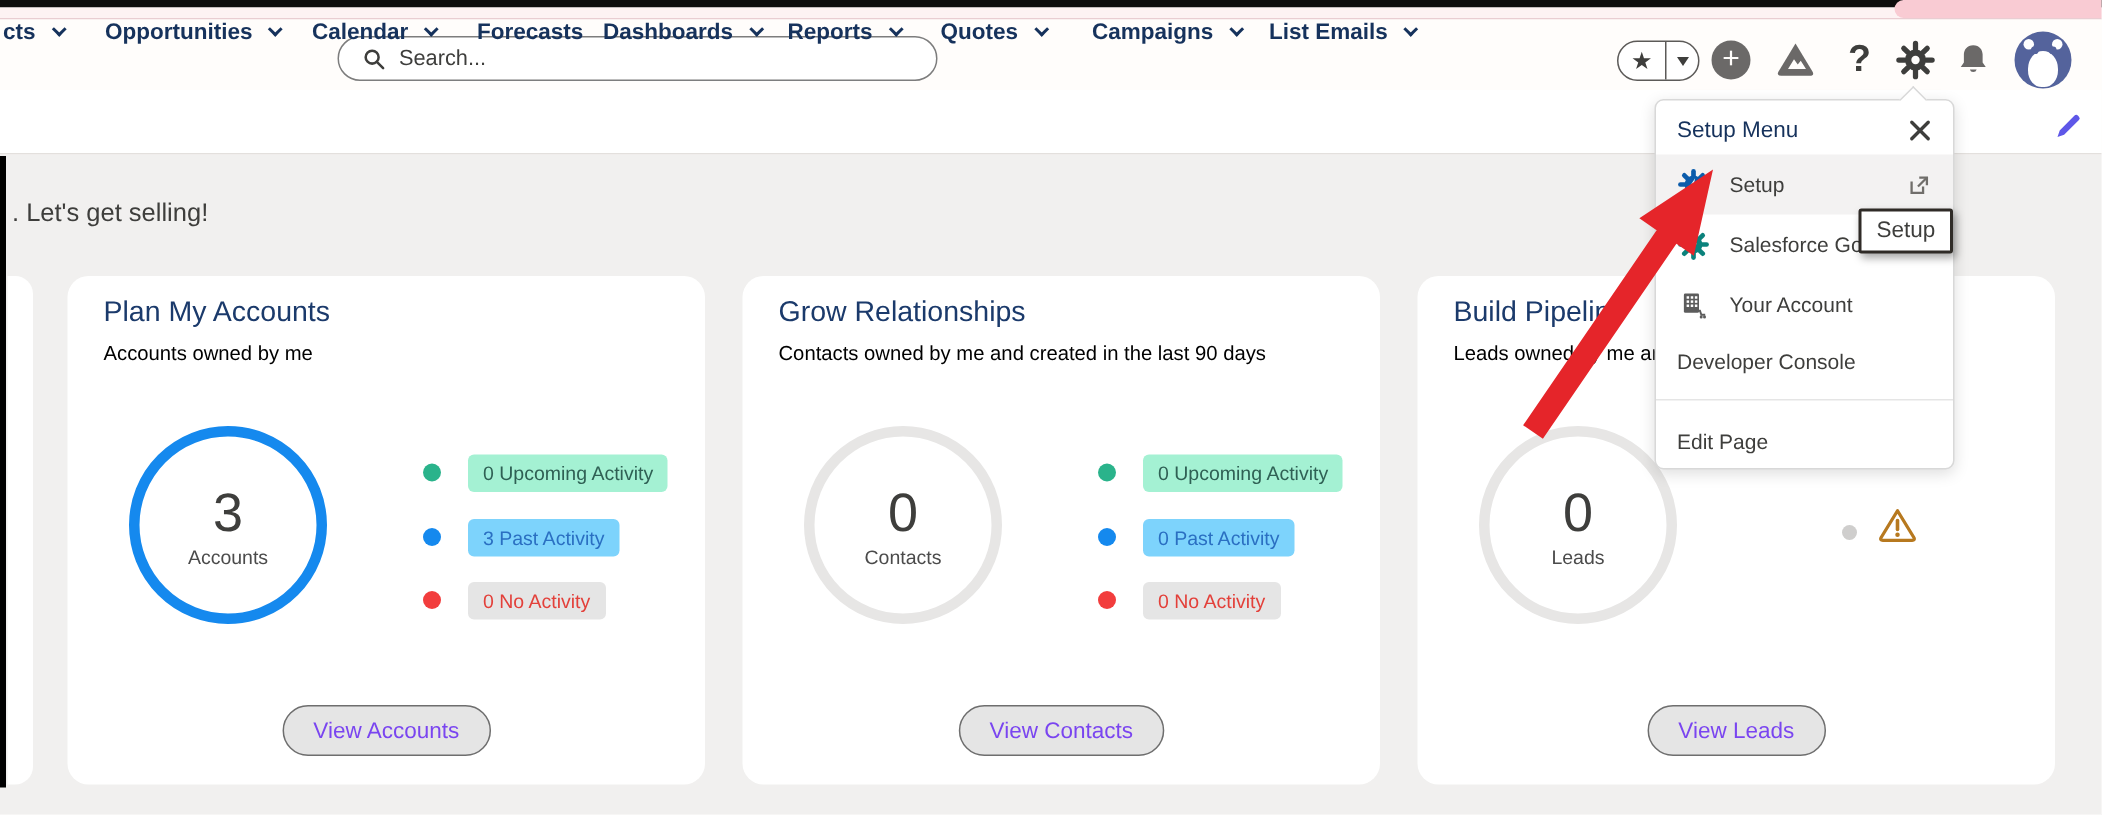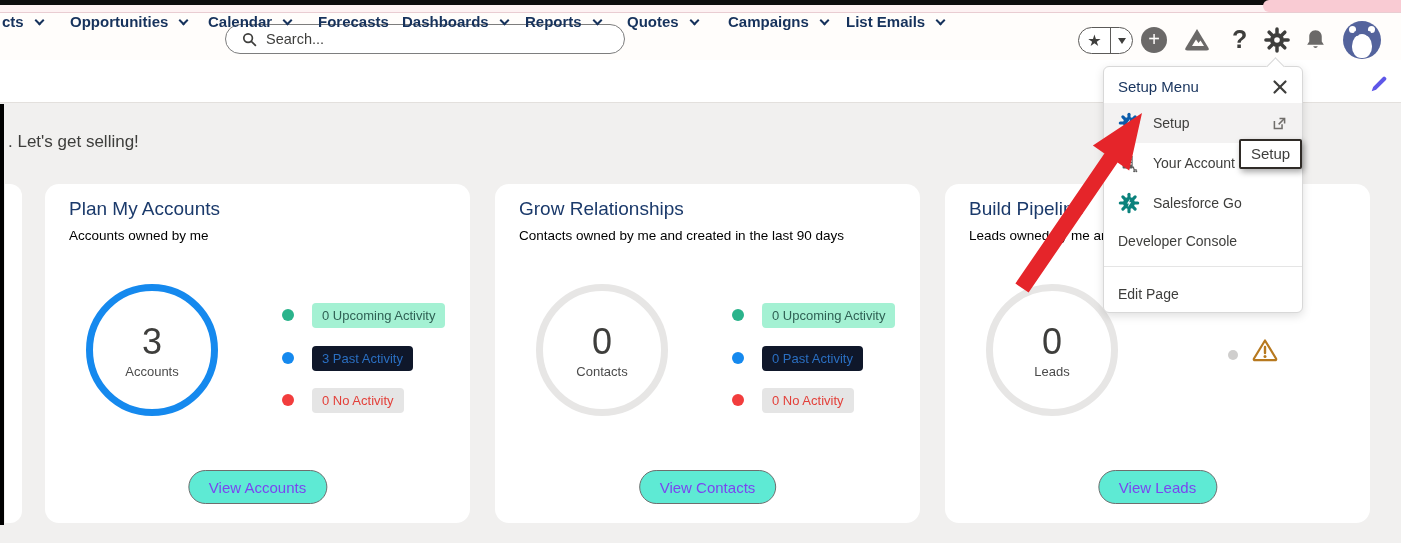--- a/index.html
+++ b/index.html
@@ -43,23 +43,23 @@
   .card-sub { position:absolute; left:24px; top:44px; font-size:13.5px; color:#000000; }
   .ring { position:absolute; left:41px; top:100px; width:132px; height:132px; border-radius:50%; border:7px solid #1589ee; display:flex; flex-direction:column; align-items:center; justify-content:center; background:#fff; }
   .ring.gray { border-color:#e7e6e5; }
   .ring-num { font-size:36px; color:#3e3e3c; }
   .ring-label { font-size:13px; color:#4b4b4b; margin-top:1px; }
   .badge-row { position:absolute; left:237px; display:flex; align-items:center; gap:18px; height:26px; }
   .dot { width:12px; height:12px; border-radius:50%; }
   .dot.g { background:#2ab38b; } .dot.b { background:#1589ee; } .dot.r { background:#f23d3d; }
   .pill { font-size:13px; padding:5px 10px; border-radius:4px; white-space:nowrap; }
   .pill.g { background:#a4f1d3; color:#2f6054; }
-  .pill.b { background:#0f172a; color:#2a6fc2; }
+  .pill.b { background:#7dd3fc; color:#2a6fc2; }
   .pill.r { background:#e5e5e5; color:#e3403a; }
-  .card-btn { position:absolute; left:50%; transform:translateX(-50%); top:286px; height:34px; padding:0 20px; background:#5eead4; border:1px solid #6e6e6e; border-radius:17px; color:#7a45f0; font-size:15px; white-space:nowrap; cursor:pointer; font-family:"Liberation Sans",sans-serif; }
+  .card-btn { position:absolute; left:50%; transform:translateX(-50%); top:286px; height:34px; padding:0 20px; background:#e5e5e5; border:1px solid #6e6e6e; border-radius:17px; color:#7a45f0; font-size:15px; white-space:nowrap; cursor:pointer; font-family:"Liberation Sans",sans-serif; }
   .mini-dot { position:absolute; left:283px; top:166px; width:10px; height:10px; border-radius:50%; background:#cfcecd; }
   .warn-wrap { position:absolute; left:306px; top:152px; }
 
   
   .menu { left:1103px; top:66px; width:200px; height:247px; background:#fff; border:1px solid #d8d8d8; border-radius:6px; box-shadow:0 3px 10px rgba(0,0,0,.13); z-index:50; }
   .menu-notch { left:1269px; top:60px; width:13px; height:13px; background:#fff; border-left:1px solid #d8d8d8; border-top:1px solid #d8d8d8; transform:rotate(45deg); z-index:51; }
   .menu-header { display:flex; justify-content:space-between; align-items:center; padding:11px 14px 8px 14px; }
   .menu-title { font-size:15px; color:#16325c; }
   .menu-item { height:40px; display:flex; align-items:center; gap:13px; padding:0 14px; font-size:14px; color:#3e3e3c; cursor:pointer; }
   .menu-item.hover { background:#f3f2f2; }
@@ -244,20 +244,39 @@
       </svg>
     </span>
     <span>Setup</span>
     <span class="ext" style="display:flex">
       <svg width="17" height="17" viewBox="0 0 20 20">
           <path d="M4 7 L4 16 L13 16 L13 11" fill="none" stroke="#706e6b" stroke-width="1.8"></path>
           <path d="M10 4 L16 4 L16 10" fill="none" stroke="#706e6b" stroke-width="1.8"></path>
           <line x1="9" y1="11" x2="15.5" y2="4.5" stroke="#706e6b" stroke-width="1.8"></line>
         </svg>
     </span>
+  </div>
+  <div class="menu-item">
+    <span style="display:flex">
+      <svg width="22" height="22" viewBox="0 0 24 24">
+        <g stroke="#0b827c" stroke-width="3.4" stroke-linecap="round">
+          <line x1="12" y1="2.5" x2="12" y2="6"></line>
+            <line x1="12" y1="18" x2="12" y2="21.5"></line>
+          <line x1="2.5" y1="12" x2="6" y2="12"></line>
+            <line x1="18" y1="12" x2="21.5" y2="12"></line>
+          <line x1="5.3" y1="5.3" x2="7.7" y2="7.7"></line>
+            <line x1="16.3" y1="16.3" x2="18.7" y2="18.7"></line>
+          <line x1="5.3" y1="18.7" x2="7.7" y2="16.3"></line>
+            <line x1="16.3" y1="7.7" x2="18.7" y2="5.3"></line>
+        </g>
+        <circle cx="12" cy="12" r="6.5" fill="#0b827c"></circle>
+        <polygon points="13.2,7.5 9.8,12.6 11.8,12.6 10.6,16.5 14.4,11.2 12.3,11.2" fill="#fff"></polygon>
+      </svg>
+    </span>
+    <span>Salesforce Go</span>
   </div>
   <div class="menu-item">
     <span style="display:flex">
       <svg width="22" height="22" viewBox="0 0 24 24">
         <rect x="5" y="4" width="11" height="14" rx="1" fill="#5c5c5c"></rect>
         <g fill="#fff">
           <rect x="7" y="6" width="1.8" height="1.8"></rect>
             <rect x="10" y="6" width="1.8" height="1.8"></rect>
             <rect x="13" y="6" width="1.8" height="1.8"></rect>
           <rect x="7" y="9" width="1.8" height="1.8"></rect>
@@ -267,39 +286,20 @@
             <rect x="10" y="12" width="1.8" height="1.8"></rect>
             <rect x="13" y="12" width="1.8" height="1.8"></rect>
         </g>
         <path d="M14.5 16.5 h2.2 l1 3 h2.8" fill="none" stroke="#5c5c5c" stroke-width="1.4"></path>
         <circle cx="17.6" cy="21" r="1.1" fill="#5c5c5c"></circle>
           <circle cx="20" cy="21" r="1.1" fill="#5c5c5c"></circle>
       </svg>
     </span>
     <span>Your Account</span>
   </div>
-  <div class="menu-item">
-    <span style="display:flex">
-      <svg width="22" height="22" viewBox="0 0 24 24">
-        <g stroke="#0b827c" stroke-width="3.4" stroke-linecap="round">
-          <line x1="12" y1="2.5" x2="12" y2="6"></line>
-            <line x1="12" y1="18" x2="12" y2="21.5"></line>
-          <line x1="2.5" y1="12" x2="6" y2="12"></line>
-            <line x1="18" y1="12" x2="21.5" y2="12"></line>
-          <line x1="5.3" y1="5.3" x2="7.7" y2="7.7"></line>
-            <line x1="16.3" y1="16.3" x2="18.7" y2="18.7"></line>
-          <line x1="5.3" y1="18.7" x2="7.7" y2="16.3"></line>
-            <line x1="16.3" y1="7.7" x2="18.7" y2="5.3"></line>
-        </g>
-        <circle cx="12" cy="12" r="6.5" fill="#0b827c"></circle>
-        <polygon points="13.2,7.5 9.8,12.6 11.8,12.6 10.6,16.5 14.4,11.2 12.3,11.2" fill="#fff"></polygon>
-      </svg>
-    </span>
-    <span>Salesforce Go</span>
-  </div>
   <div class="menu-item plain">
     <span>Developer Console</span>
   </div>
   <div class="menu-divider"></div>
   <div class="menu-item">
     <span>Edit Page</span>
   </div>
 </div>
 
 <div class="abs tooltip">Setup</div>

